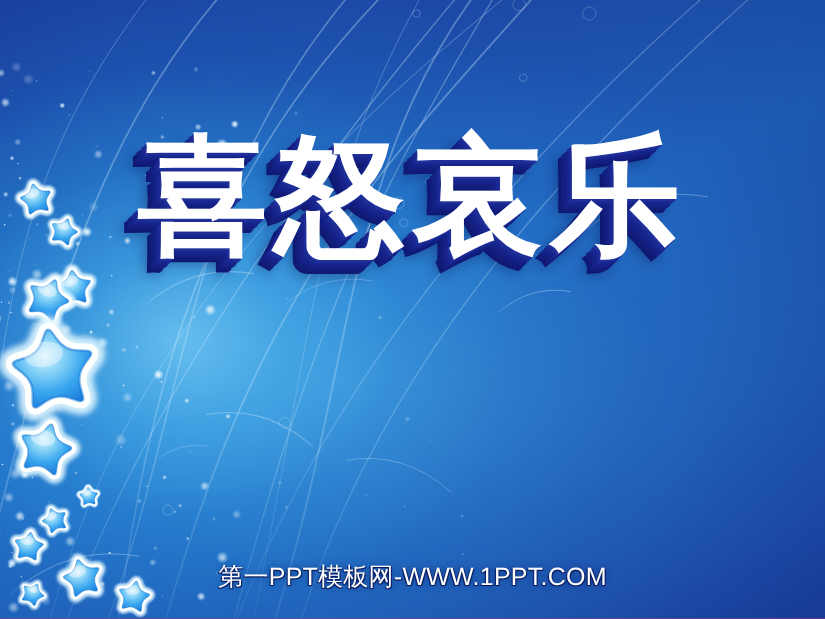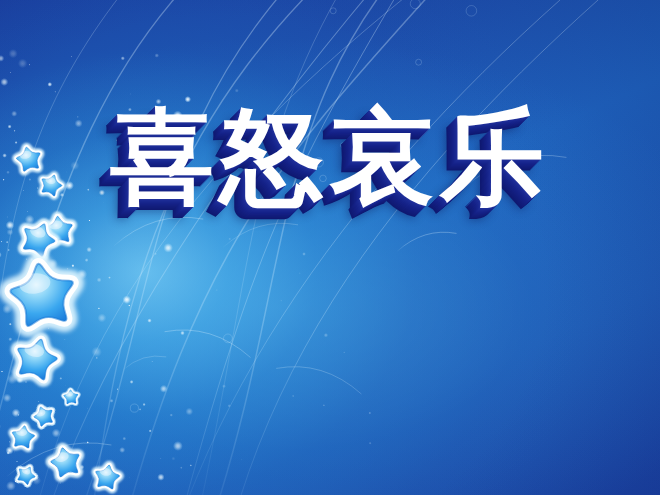--- a/index.html
+++ b/index.html
@@ -452,14 +452,17 @@
         <ellipse cx="42" cy="34" rx="20" ry="13" fill="rgba(255,255,255,0.40)"></ellipse>
       </g>
     </svg>
 
   <div class="bg-layer" id="bg-vignette"></div>
 
   <div id="title-block">
     <div id="slide-title">喜怒哀乐</div>
   </div>
 
+  <div id="footer-block">
+    <div id="footer-text">第一PPT模板网-WWW.1PPT.COM</div>
+  </div>
 
 </div>
 
 </body></html>

